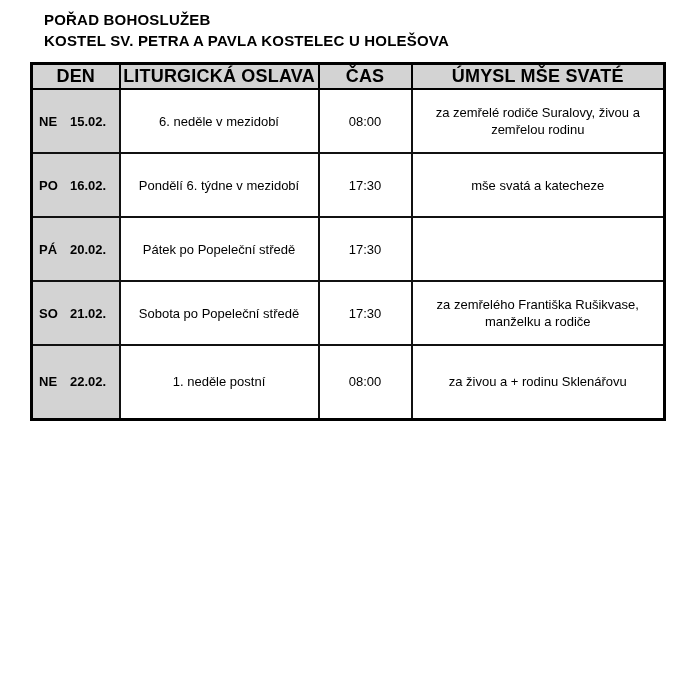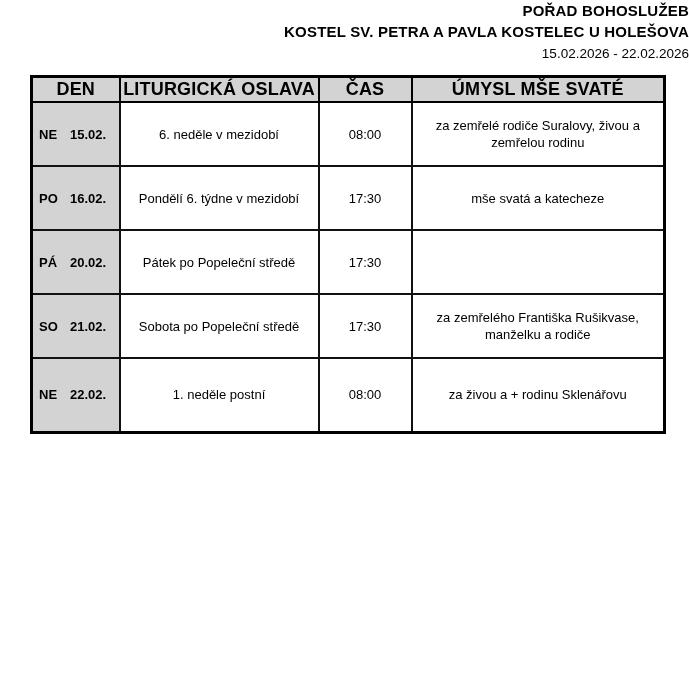--- a/index.html
+++ b/index.html
@@ -11,21 +11,23 @@
     font-family: "Liberation Sans", sans-serif;
     color: #000000;
     -webkit-font-smoothing: antialiased;
   }
   .doc {
     width: 689px;
     height: 675px;
     overflow: hidden;
   }
   .doc-header {
-    text-align: right;
+    text-align: left;
+    padding-top: 9px;
+    margin-left: 44px;
   }
   .title-line {
     font-weight: bold;
     font-size: 15px;
     line-height: 21px;
     letter-spacing: 0.2px;
   }
   .date-line {
     font-size: 13.5px;
     line-height: 21px;
@@ -78,21 +80,20 @@
   tr.data-row.tall { height: 74px; }
 </style>
 </head>
 <body>
 
 <div class="doc">
 
   <div class="doc-header">
     <div class="title-line">POŘAD BOHOSLUŽEB</div>
     <div class="title-line">KOSTEL SV. PETRA A PAVLA KOSTELEC U HOLEŠOVA</div>
-    <div class="date-line">15.02.2026 - 22.02.2026</div>
   </div>
 
   <table class="schedule">
     <colgroup>
       <col class="c-den">
       <col class="c-osl">
       <col class="c-cas">
       <col class="c-umysl">
     </colgroup>
     <thead>

